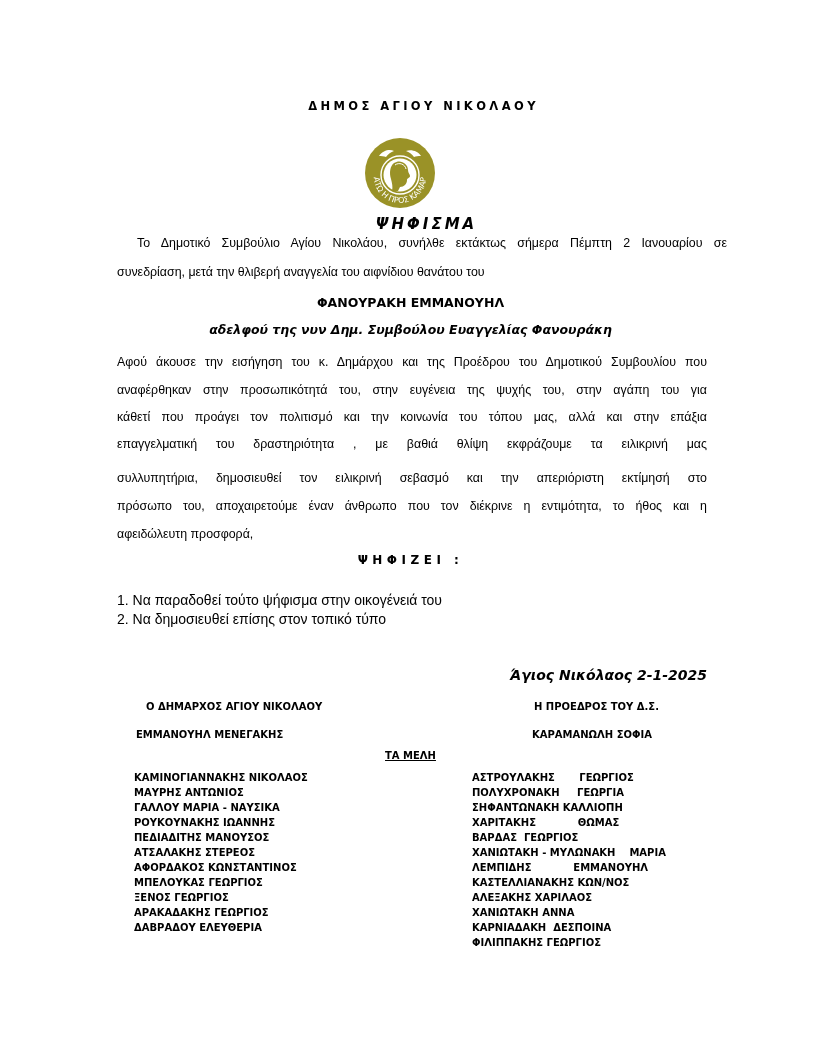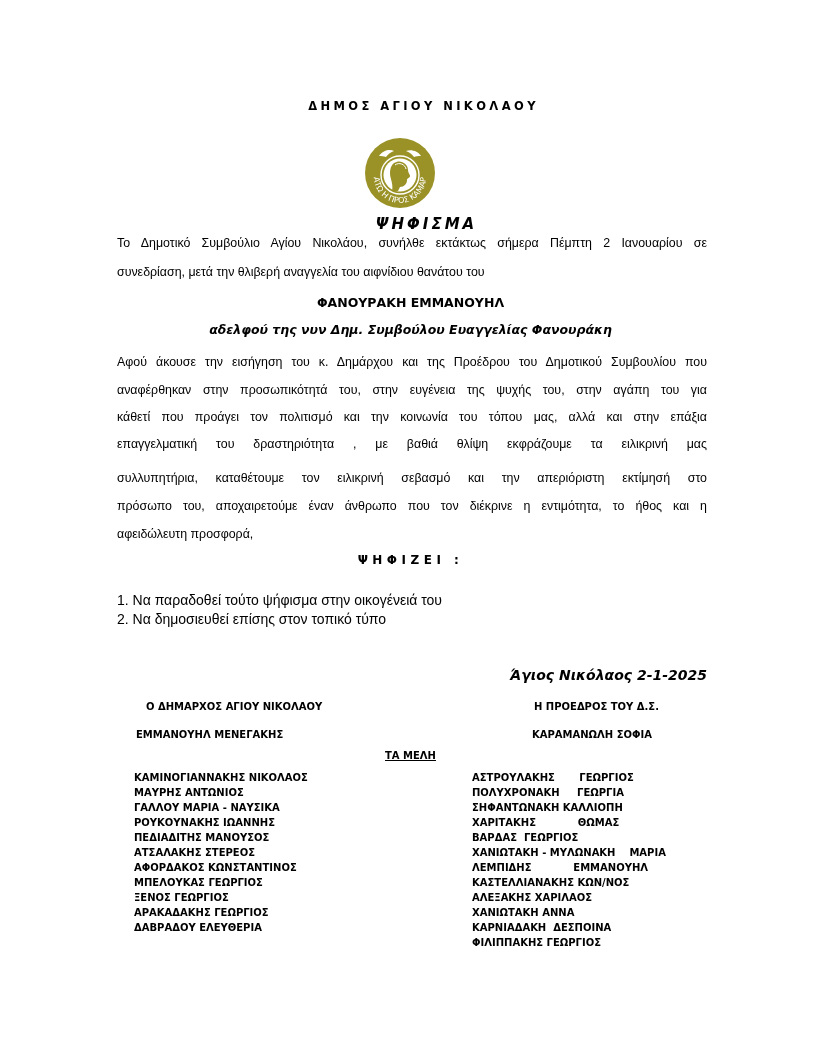--- a/index.html
+++ b/index.html
@@ -52,31 +52,31 @@
     <path d="M42 14 C47 12 54 14 57 19 C54 19 52 19 50 20 C48 17 45 15 42 14 Z" fill="#ffffff"></path>
     <path id="sealArc" d="M10 40 A26 26 0 0 0 62 40" fill="none"></path>
     <text font-family="DejaVu Sans, sans-serif" font-size="8" fill="#ffffff">
       <textPath href="#sealArc" startOffset="50%" text-anchor="middle">ΛΑΤΩ Η ΠΡΟΣ ΚΑΜΑΡΑ</textPath>
     </text>
   </svg>
 </div>
 
 <div class="abs decree-title dv">ΨΗΦΙΣΜΑ</div>
 
-<div class="abs para just sans" style="top:236px;">Το Δημοτικό Συμβούλιο Αγίου Νικολάου, συνήλθε εκτάκτως σήμερα Πέμπτη 2 Ιανουαρίου  σε</div>
+<div class="abs para just sans" style="top:236px;margin-left:20px;">Το Δημοτικό Συμβούλιο Αγίου Νικολάου, συνήλθε εκτάκτως σήμερα Πέμπτη 2 Ιανουαρίου  σε</div>
 <div class="abs para sans" style="top:265px;">συνεδρίαση, μετά την θλιβερή αναγγελία του αιφνίδιου θανάτου του</div>
 
 <div class="abs center deceased-name dv">ΦΑΝΟΥΡΑΚΗ ΕΜΜΑΝΟΥΗΛ</div>
 <div class="abs center deceased-relation dv">αδελφού της νυν Δημ. Συμβούλου Ευαγγελίας Φανουράκη</div>
 
 <div class="abs para just sans" style="top:355px;">Αφού άκουσε την εισήγηση του κ. Δημάρχου και της Προέδρου του Δημοτικού Συμβουλίου που</div>
 <div class="abs para just sans" style="top:383px;">αναφέρθηκαν στην προσωπικότητά του, στην ευγένεια της ψυχής του, στην αγάπη του για</div>
 <div class="abs para just sans" style="top:410px;">κάθετί που προάγει τον πολιτισμό και την κοινωνία του τόπου μας, αλλά και στην επάξια</div>
 <div class="abs para just sans" style="top:437px;">επαγγελματική του δραστηριότητα , με βαθιά θλίψη εκφράζουμε τα ειλικρινή μας</div>
-<div class="abs para just sans" style="top:471px;">συλλυπητήρια, καταθέτουμε τον ειλικρινή σεβασμό και την απεριόριστη εκτίμησή στο</div>
+<div class="abs para just sans" style="top:471px;">συλλυπητήρια, δημοσιευθεί τον ειλικρινή σεβασμό και την απεριόριστη εκτίμησή στο</div>
 <div class="abs para just sans" style="top:499px;">πρόσωπο του,  αποχαιρετούμε έναν άνθρωπο που τον διέκρινε η εντιμότητα, το ήθος και η</div>
 <div class="abs para sans" style="top:527px;">αφειδώλευτη προσφορά,</div>
 
 <div class="abs decides dv">ΨΗΦΙΖΕΙ :</div>
 <div class="abs item sans" style="top:592px;">1. Να παραδοθεί  τούτο ψήφισμα  στην οικογένειά του</div>
 <div class="abs item sans" style="top:611px;">2. Να δημοσιευθεί επίσης στον τοπικό τύπο</div>
 
 <div class="abs place-date dv">Άγιος Νικόλαος 2-1-2025</div>
 
 <div class="abs sig dv" style="top:701px; left:130px;margin-left:16px;">Ο ΔΗΜΑΡΧΟΣ ΑΓΙΟΥ ΝΙΚΟΛΑΟΥ</div>

